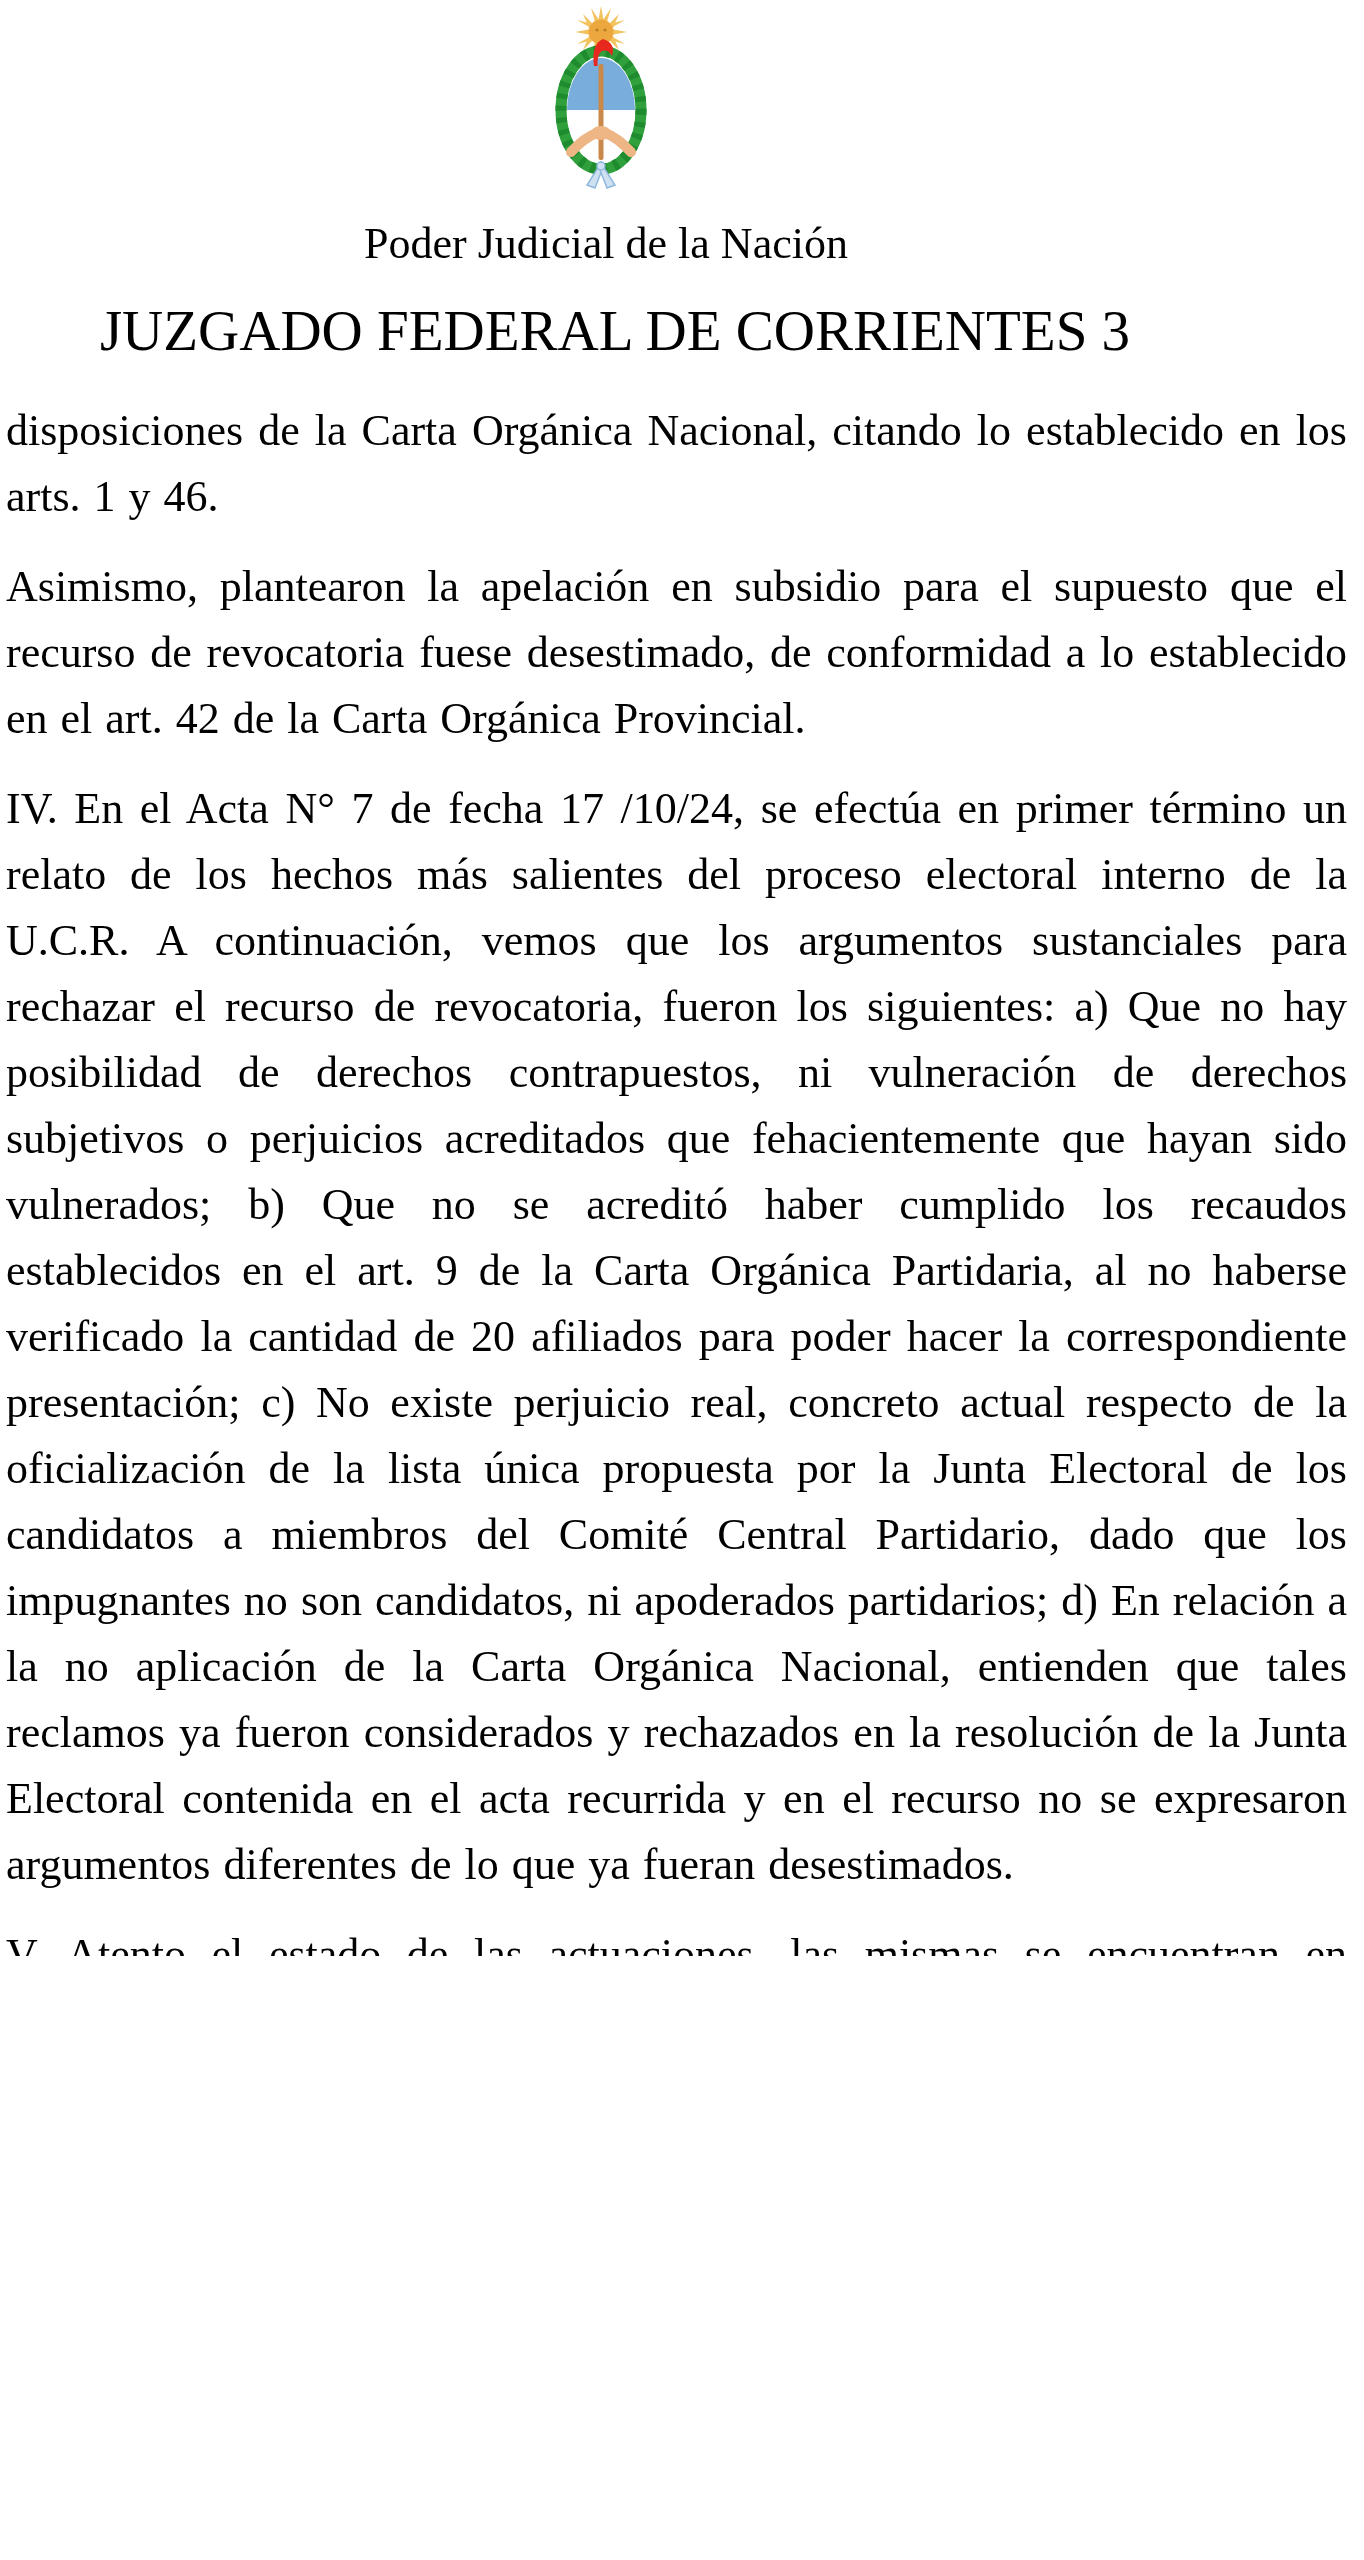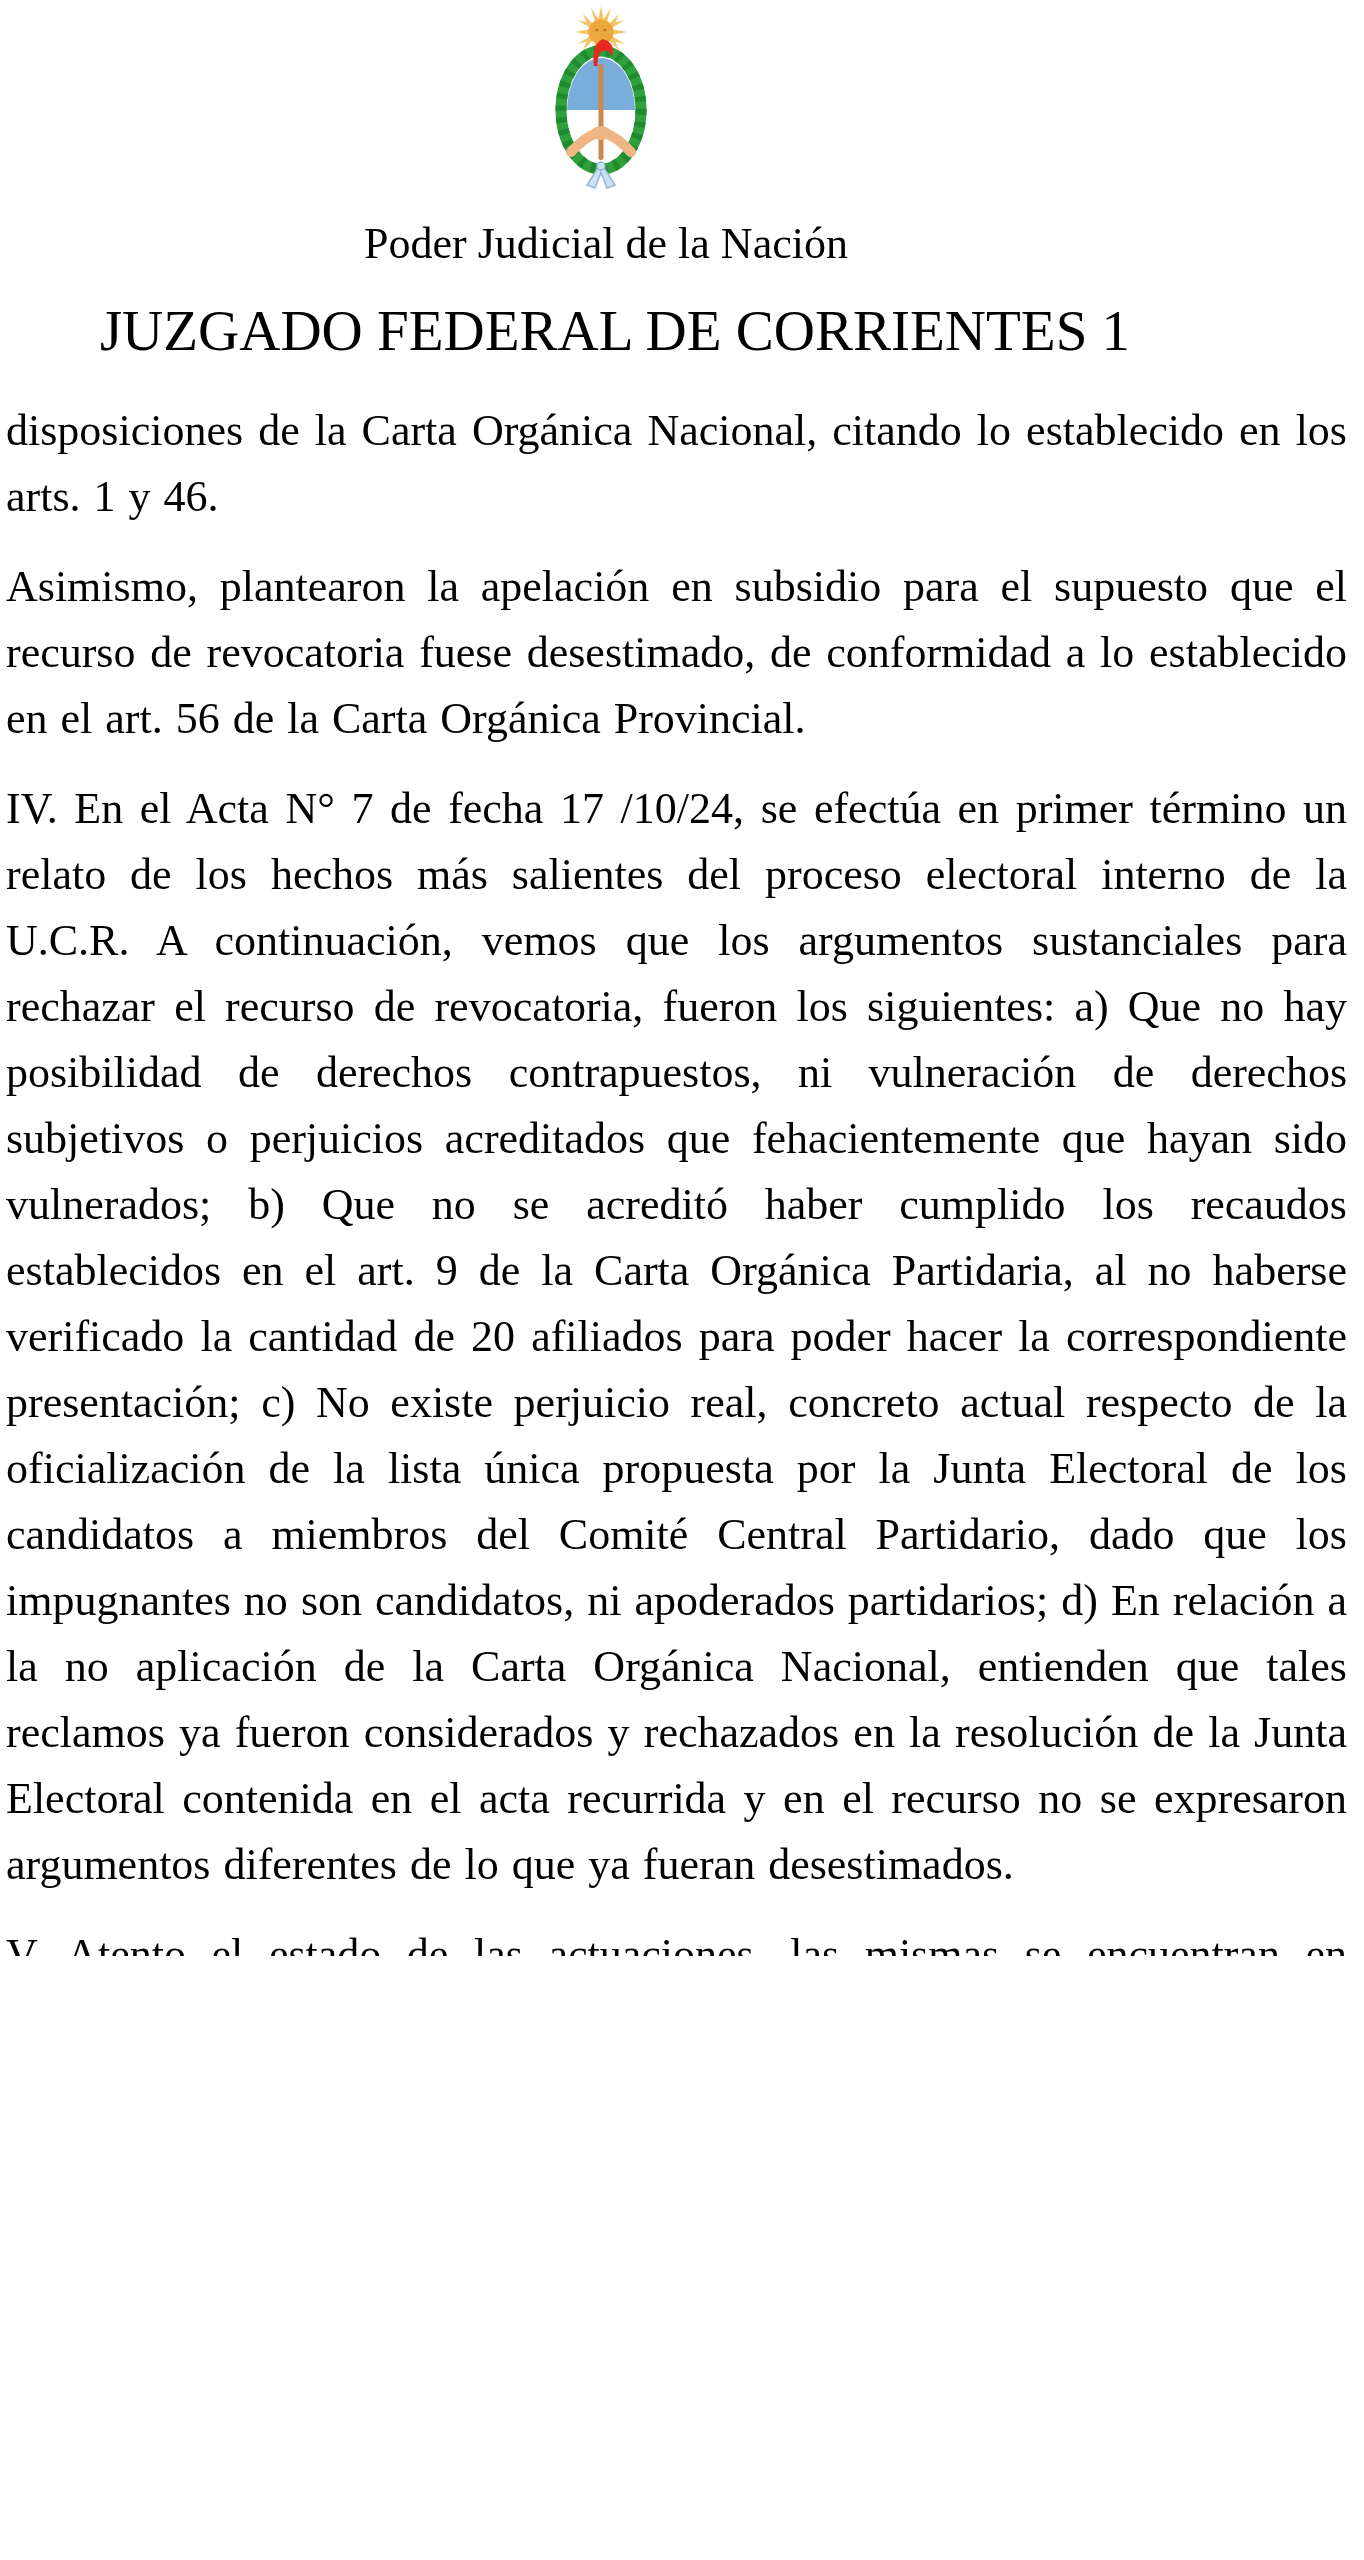--- a/index.html
+++ b/index.html
@@ -141,25 +141,25 @@
 
     <g stroke="#8FB8DC" stroke-width="1.5">
       <path d="M52 157 L38 179 L46 182 L53 164 Z" fill="#CFE0F2"></path>
       <path d="M52 157 L66 179 L58 182 L51 164 Z" fill="#CFE0F2"></path>
       <circle cx="52" cy="160" r="4" fill="#CFE0F2"></circle>
     </g>
   </svg>
 
   <div class="institution">Poder Judicial de la Nación</div>
 
-  <div class="court">JUZGADO FEDERAL DE CORRIENTES 1</div>
+  <div class="court">JUZGADO FEDERAL DE CORRIENTES 3</div>
 
   <div class="content">
     <p>disposiciones de la Carta Orgánica Nacional, citando lo establecido en los arts. 1 y 46.</p>
-    <p>Asimismo, plantearon la apelación en subsidio para el supuesto que el recurso de revocatoria fuese desestimado, de conformidad a lo establecido en el art. 56 de la Carta Orgánica Provincial.</p>
+    <p>Asimismo, plantearon la apelación en subsidio para el supuesto que el recurso de revocatoria fuese desestimado, de conformidad a lo establecido en el art. 42 de la Carta Orgánica Provincial.</p>
     <p>IV. En el Acta N° 7 de fecha 17 /10/24, se efectúa en primer término un relato de los hechos más salientes del proceso electoral interno de la U.C.R. A continuación, vemos que los argumentos sustanciales para rechazar el recurso de revocatoria, fueron los siguientes: a) Que no hay posibilidad de derechos contrapuestos, ni vulneración de derechos subjetivos o perjuicios acreditados que fehacientemente que hayan sido vulnerados; b) Que no se acreditó haber cumplido los recaudos establecidos en el art. 9 de la Carta Orgánica Partidaria, al no haberse verificado la cantidad de 20 afiliados para poder hacer la correspondiente presentación; c) No existe perjuicio real, concreto actual respecto de la oficialización de la lista única propuesta por la Junta Electoral de los candidatos a miembros del Comité Central Partidario, dado que los impugnantes no son candidatos, ni apoderados partidarios; d) En relación a la no aplicación de la Carta Orgánica Nacional, entienden que tales reclamos ya fueron considerados y rechazados en la resolución de la Junta Electoral contenida en el acta recurrida y en el recurso no se expresaron argumentos diferentes de lo que ya fueran desestimados.</p>
     <p>V. Atento el estado de las actuaciones, las mismas se encuentran en condiciones de resolver.</p>
     <div class="heading">
       <span>Y CONSIDERANDO:</span>
     </div>
   </div>
 
   <div class="barcode">
     <svg class="bars" xmlns="http://www.w3.org/2000/svg" preserveAspectRatio="none" viewBox="0 0 842 86">
         <rect x="0" y="0" width="3" height="86" fill="#000"></rect>

